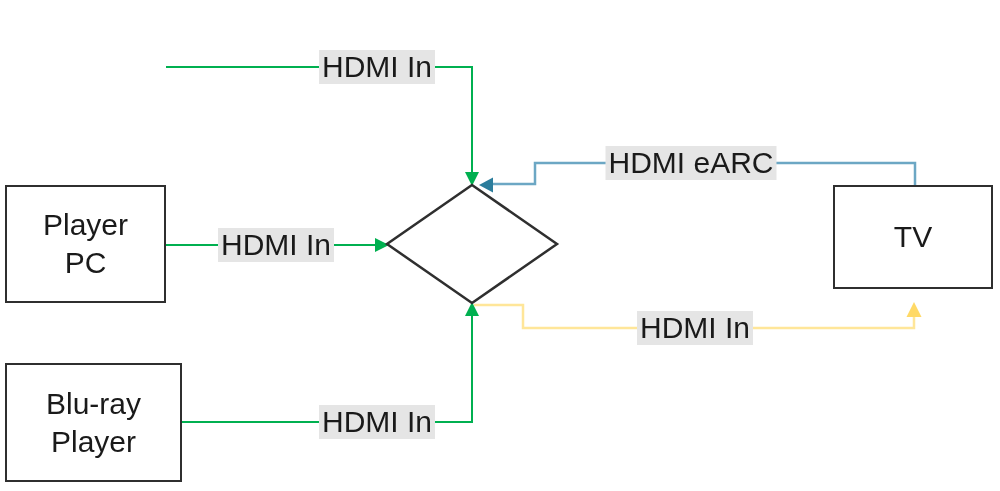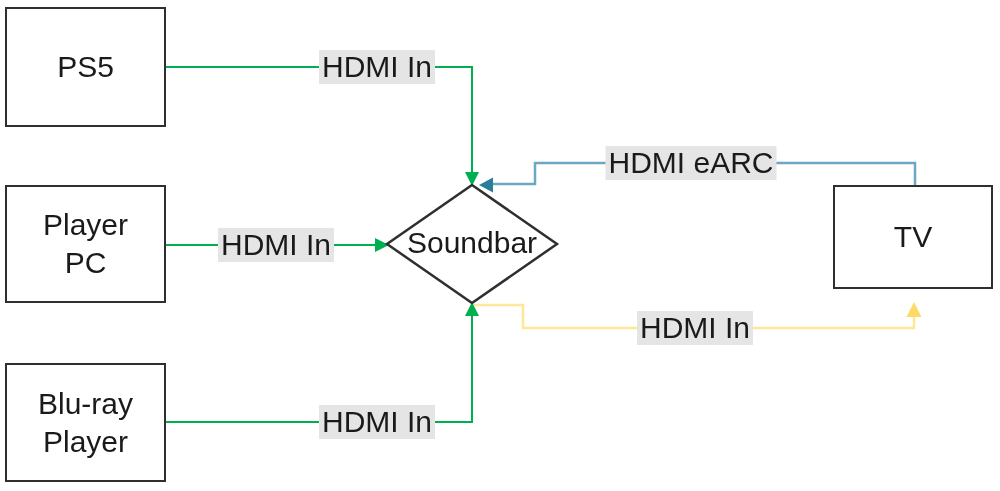--- a/index.html
+++ b/index.html
@@ -25,21 +25,21 @@
     display: flex;
     align-items: center;
     justify-content: center;
     text-align: center;
     font-size: 30px;
     line-height: 1.26;
     padding: 0 24px;
   }
   #node-ps5      { left: 5px;   top: 7px;   width: 161px; height: 120px; }
   #node-desktop  { left: 5px;   top: 185px; width: 161px; height: 118px; }
-  #node-bluray   { left: 5px;   top: 363px; width: 161px; height: 119px; }
+  #node-bluray   { left: 5px;   top: 363px; width: 177px; height: 119px; }
   #node-tv       { left: 833px; top: 185px; width: 160px; height: 104px; }
   .diamond-label {
     position: absolute;
     left: 472px; top: 244px;
     transform: translate(-50%, -54%);
     font-size: 30px;
     white-space: nowrap;
   }
   .edge-label {
     position: absolute;
@@ -73,37 +73,33 @@
 
     <path d="M915,185 V163 H535 V184 H492" fill="none" stroke-width="2.5" stroke="#6CA7C4"></path>
     <polygon points="479,185 493,177.5 493,192.5" fill="#2C7D9C"></polygon>
 
     <path d="M474,305 H523 V328 H914 V313" fill="none" stroke-width="2.5" stroke="#FFE699"></path>
     <polygon points="914,302 906.5,317 921.5,317" fill="#FFD966"></polygon>
 
     <polygon points="472,185 557,244 472,303 387,244" fill="#ffffff" stroke="#2f2f2f" stroke-width="2.5"></polygon>
   </svg>
 
-  <div id="node-ps5" class="node-box">
-    <span>PS5</span>
-  </div>
 
   <div id="node-desktop" class="node-box">
     <span>Player PC</span>
   </div>
 
   <div id="node-bluray" class="node-box">
     <span>Blu-ray Player</span>
   </div>
 
   <div id="node-tv" class="node-box">
     <span>TV</span>
   </div>
 
-  <div class="diamond-label">Soundbar</div>
 
   <div id="edge-label-ps5" class="edge-label">HDMI In</div>
 
   <div id="edge-label-desktop" class="edge-label">HDMI In</div>
 
   <div id="edge-label-bluray" class="edge-label">HDMI In</div>
 
   <div id="edge-label-earc" class="edge-label">HDMI eARC</div>
 
   <div id="edge-label-tv-in" class="edge-label">HDMI In</div>

